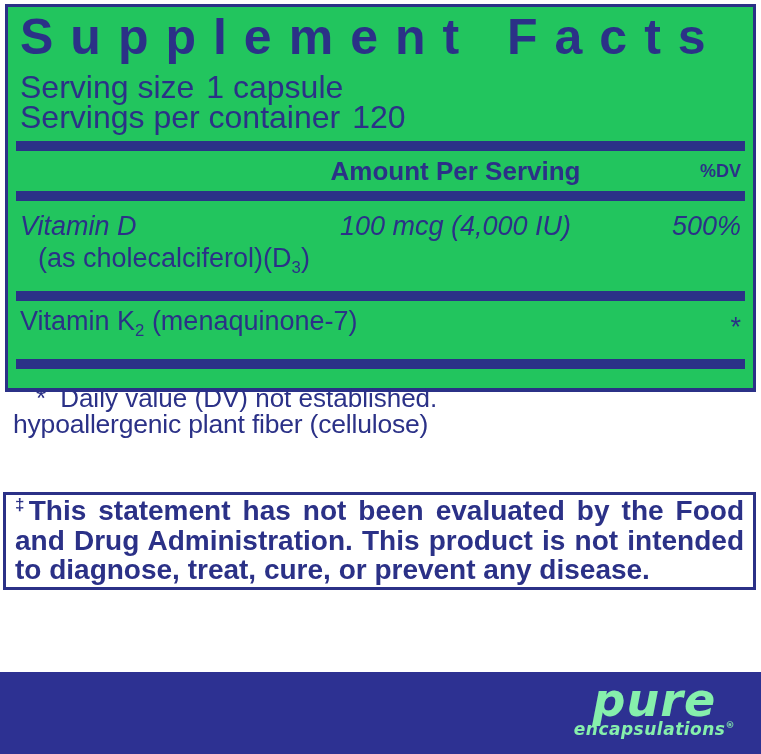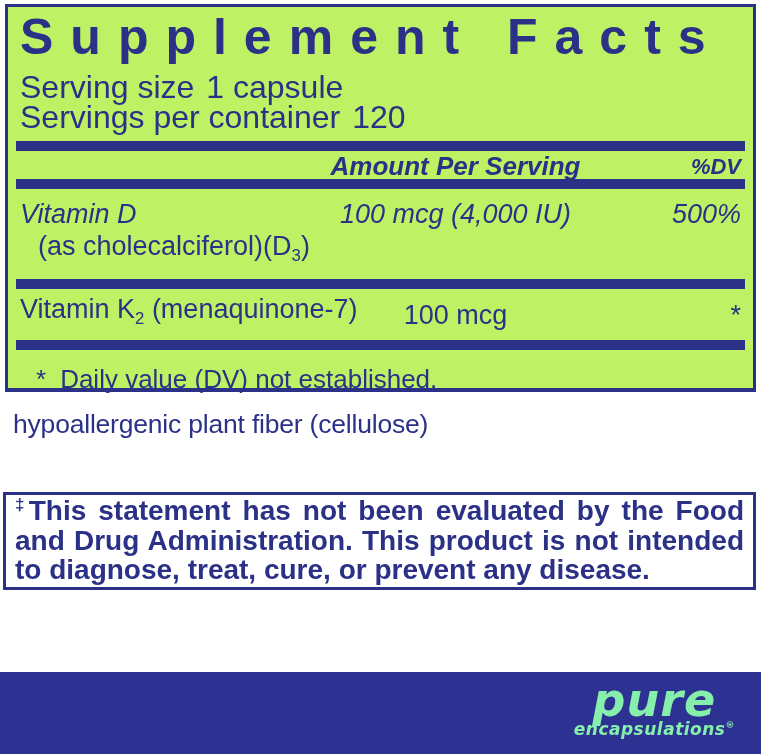--- a/index.html
+++ b/index.html
@@ -12,21 +12,21 @@
     background:#ffffff;
     font-family:"Liberation Sans", sans-serif;
     color:var(--navy);
     position:relative;
     overflow:hidden;
   }
   
   .facts-box{
     position:absolute;left:5px;top:4px;width:751px;height:388px;
     border:3px solid var(--navy);border-bottom-width:4px;
-    background:#bef264;
+    background:#22c55e;
   }
   .facts-title{
     margin:4px 0 0 12px;
     font-size:50px;font-weight:bold;line-height:52px;
     letter-spacing:17px;white-space:nowrap;
   }
   .serving-line{
     margin-left:12px;font-size:32px;line-height:28px;white-space:nowrap;
   }
   .serving-line.first{margin-top:10px;}
@@ -34,26 +34,26 @@
   .serving-line .val{margin-left:12px;}
   .bar{
     height:10px;background:var(--navy);margin:0 8px;
   }
   .bar.b1{margin-top:10px;}
   .bar.b3{margin-top:8px;}
   .row-grid{
     display:grid;grid-template-columns:300px 1fr 150px;
     padding:0 12px;align-items:center;
   }
-  .hdr-row{height:28px;font-style:italic;}
+  .hdr-row{height:40px;}
   .hdr-amount{grid-column:2;text-align:center;font-weight:bold;font-size:26px;white-space:nowrap;}
-  .hdr-dv{grid-column:3;text-align:right;font-weight:bold;font-size:22px;white-space:nowrap;}
+  .hdr-dv{grid-column:3;text-align:right;font-weight:bold;font-size:18px;white-space:nowrap;}
   .nutrient-row{font-size:27px;line-height:30px;}
   .nutrient-row.vitd{margin-top:10px;font-style:italic;}
-  .nutrient-row.k2{padding-top:5px;padding-bottom:5px;}
+  .nutrient-row.k2{padding-top:5px;padding-bottom:12px;}
   .cell-name{grid-column:1;white-space:nowrap;}
   .cell-amount{grid-column:2;text-align:center;white-space:nowrap;}
   .cell-dv{grid-column:3;text-align:right;white-space:nowrap;}
   .detail-line{
     margin:2px 0 0 30px;font-size:27px;line-height:30px;white-space:nowrap;
   }
   sub{font-size:0.62em;}
   .footnote{
     margin:14px 0 0 28px;font-size:26px;line-height:30px;
     display:flex;gap:14px;white-space:nowrap;
@@ -122,21 +122,20 @@
   <div class="detail-line">
     <span>(as cholecalciferol)(D</span><sub>3</sub><span>)</span>
   </div>
 
   <div class="bar b3"></div>
 
   <div class="row-grid nutrient-row k2">
     <div class="cell-name">
       <span>Vitamin K</span><sub>2</sub><span> (menaquinone-7)</span>
     </div>
-    <div class="cell-amount">100 mcg</div>
     <div class="cell-dv">*</div>
   </div>
 
   <div class="bar"></div>
 
   <div class="footnote">
     <span>*</span>
     <span>Daily value (DV) not established.</span>
   </div>
 </div>

